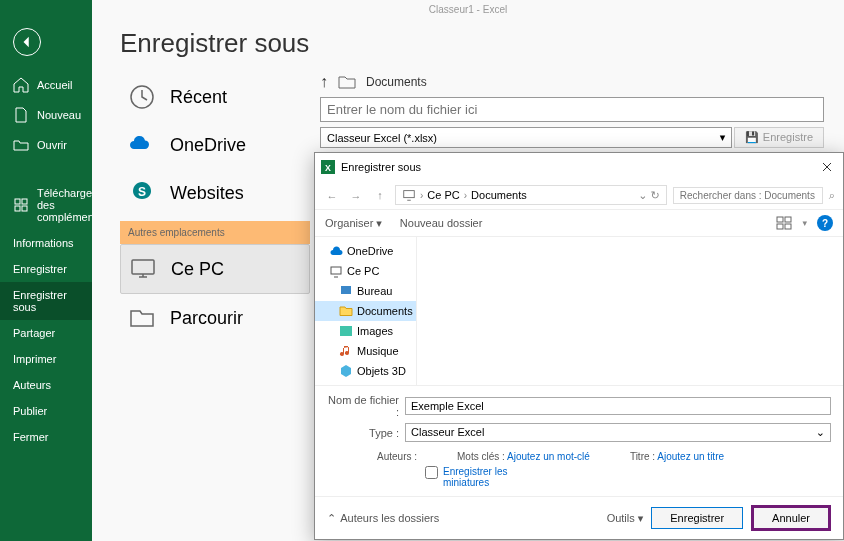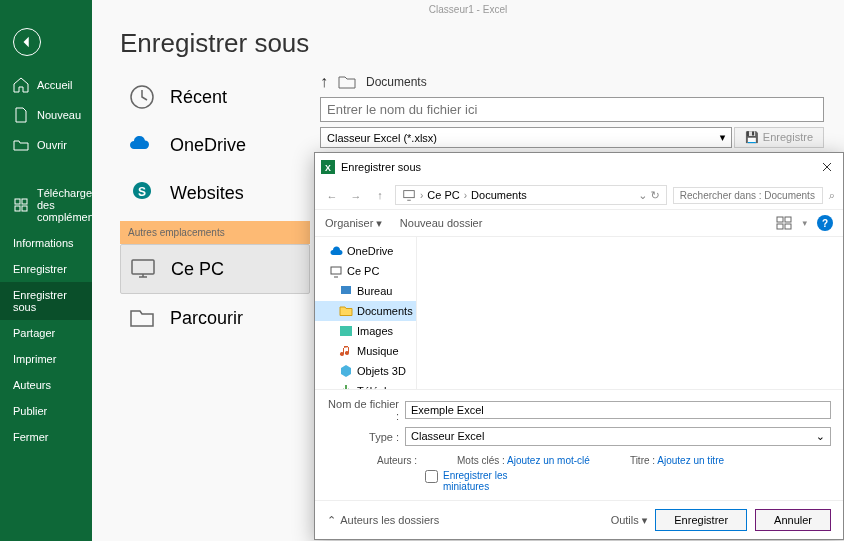--- a/index.html
+++ b/index.html
@@ -64,21 +64,21 @@
 .form-row{display:flex;align-items:center;margin-bottom:5px}
 .form-label{width:78px;text-align:right;font-size:11px;color:#555;padding-right:6px}
 .form-input{flex:1;border:1px solid #aaa;padding:2px 5px;font-size:11px;background:#fff}
 .meta-row{display:flex;padding:4px 0 4px 50px;font-size:10px;color:#555;gap:40px}
 .meta-link{color:#0066cc;cursor:pointer}
 .checkbox-row{display:flex;align-items:flex-start;gap:5px;padding-left:98px;font-size:10px;color:#0066cc}
 .dlg-footer{display:flex;align-items:center;padding:8px 12px;gap:8px;border-top:1px solid #eee}
 .footer-left{display:flex;align-items:center;gap:4px;font-size:11px;color:#555}
 .footer-right{margin-left:auto;display:flex;align-items:center;gap:8px}
 .tools{font-size:11px;color:#555;display:flex;align-items:center;gap:3px}
-.btn{border:1px solid #701a75;padding:4px 18px;font-size:11px;background:#f5f5f5;cursor:pointer}
+.btn{border:3px solid #701a75;padding:4px 18px;font-size:11px;background:#f5f5f5;cursor:pointer}
 .btn.primary{border:1.5px solid #0078d4}
 </style>
 </head>
 <body>
 
 <div class="app">
   <div class="sidebar">
     <div class="back-btn">
       <svg viewBox="0 0 16 16">
           <path d="M10 2L4 8l6 6V2z"></path>

